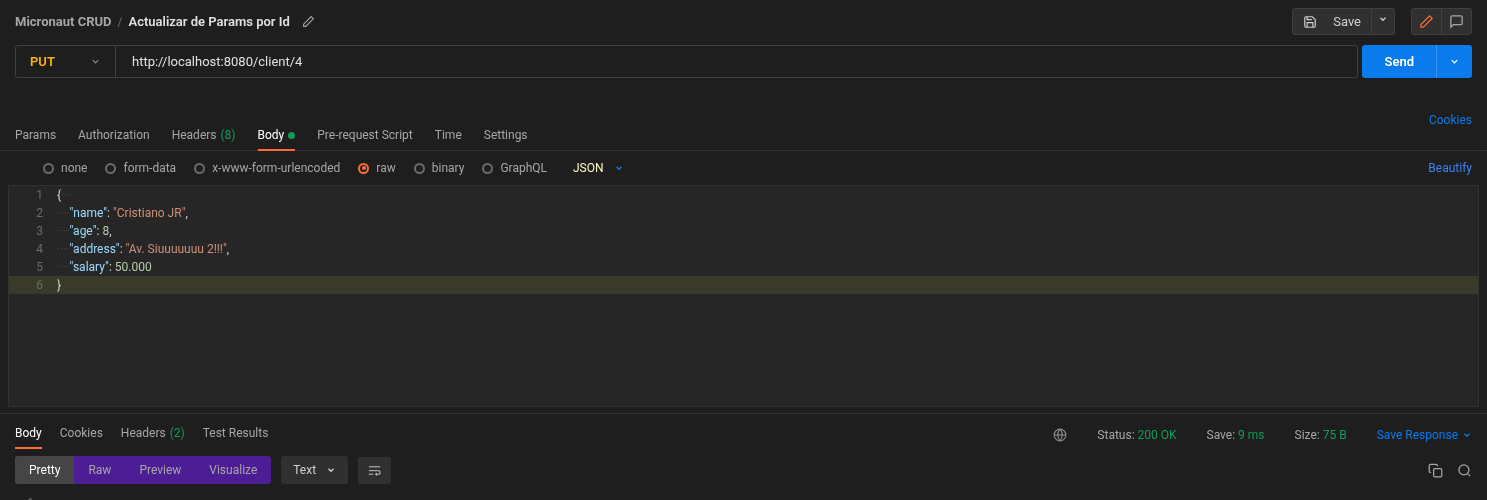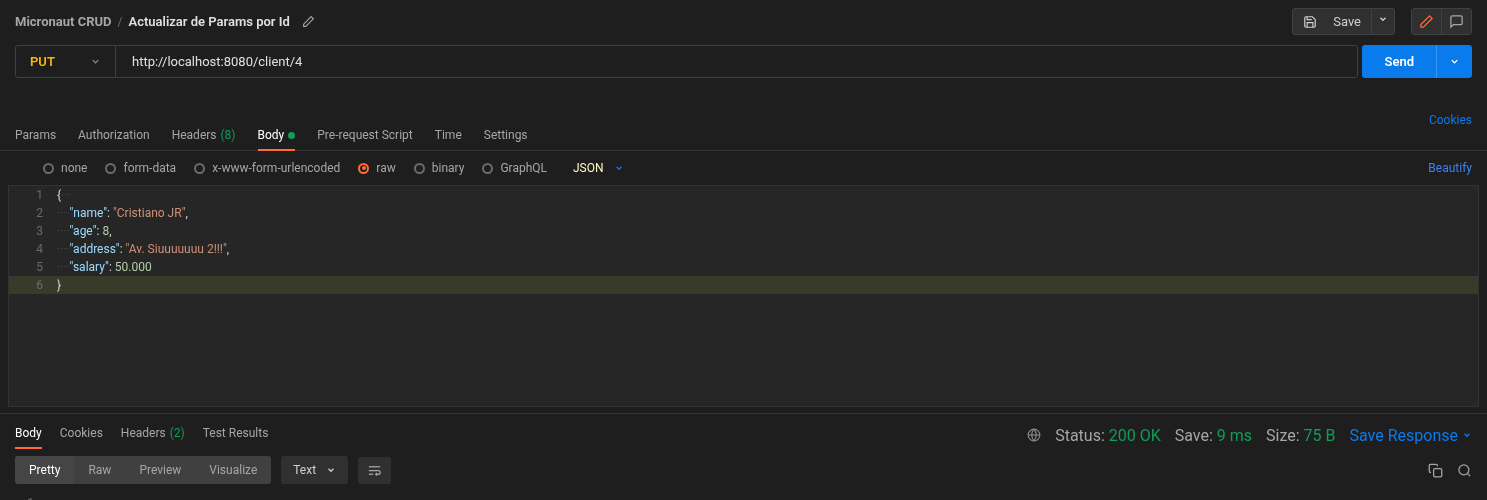--- a/index.html
+++ b/index.html
@@ -59,28 +59,28 @@
 .num { color:#b5cea8; }
 .punct { color:#d4d4d4; }
 .brace { color:#d4d4d4; }
 .editor-pad { height:112px; }
 
 .resp-tabs { display:flex; align-items:center; justify-content:space-between; padding:8px 15px 0; border-top:1px solid #333; margin-top:6px; }
 .resp-left { display:flex; gap:18px; }
 .resp-tab { padding:4px 0 8px; color:#a6a6a6; font-size:12px; cursor:pointer; position:relative; display:flex; gap:4px; }
 .resp-tab.active { color:#fff; }
 .resp-tab.active::after { content:""; position:absolute; left:0; right:0; bottom:-1px; height:2px; background:#ff6c37; }
-.resp-right { display:flex; align-items:center; gap:14px; font-size:16px; }
+.resp-right { display:flex; gap:30px; font-size:12px; }
 .resp-right .globe { color:#888; }
 .resp-right .label { color:#a6a6a6; }
 .resp-right .ok { color:#0f9d58; }
 .save-resp { color:#097bed; cursor:pointer; display:flex; align-items:center; gap:4px; }
 
 .resp-toolbar { display:flex; align-items:center; justify-content:space-between; padding:8px 15px; }
-.view-modes { display:flex; background:#404040; border-radius:3px; overflow:hidden; }
+.view-modes { display:flex; background:#4c1d95; border-radius:3px; overflow:hidden; }
 .view-mode { padding:7px 14px; color:#a6a6a6; font-size:12px; cursor:pointer; }
 .view-mode.active { background:#454545; color:#fff; }
 .format-dd { display:flex; align-items:center; gap:10px; background:#303030; padding:7px 12px; border-radius:3px; color:#d0d0d0; font-size:12px; cursor:pointer; margin-left:10px; }
 .wrap-btn { background:#303030; padding:6px 9px; border-radius:3px; cursor:pointer; margin-left:10px; }
 .resp-tool-right { display:flex; gap:14px; }
 .resp-tool-right svg { cursor:pointer; }
 
 .resp-body { font-family:Consolas,Monaco,monospace; font-size:12px; padding:4px 0; }
 .resp-body .line { display:flex; }
 .resp-body .gutter { width:48px; text-align:right; padding-right:14px; color:#6b6b6b; }

